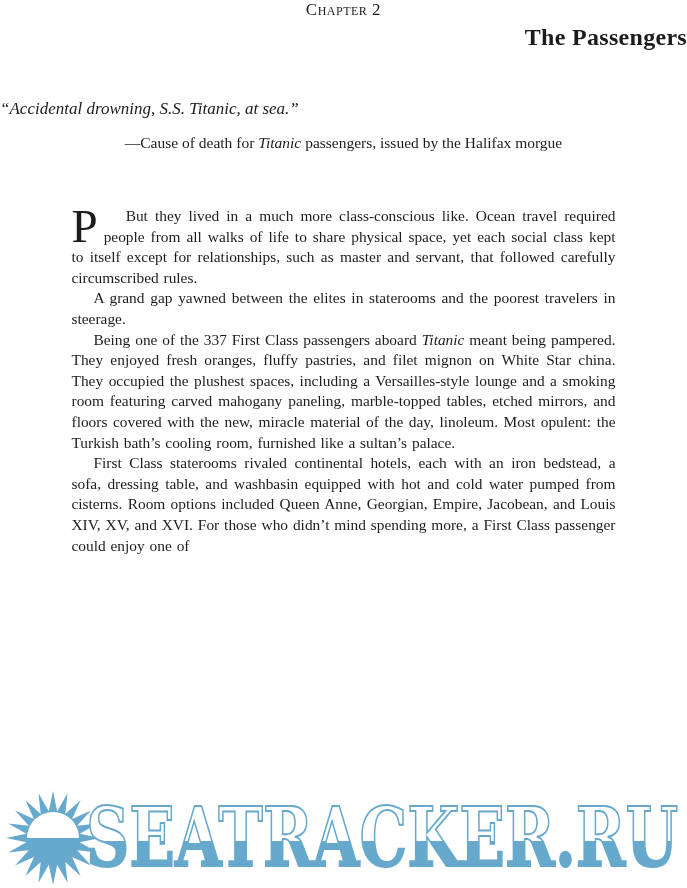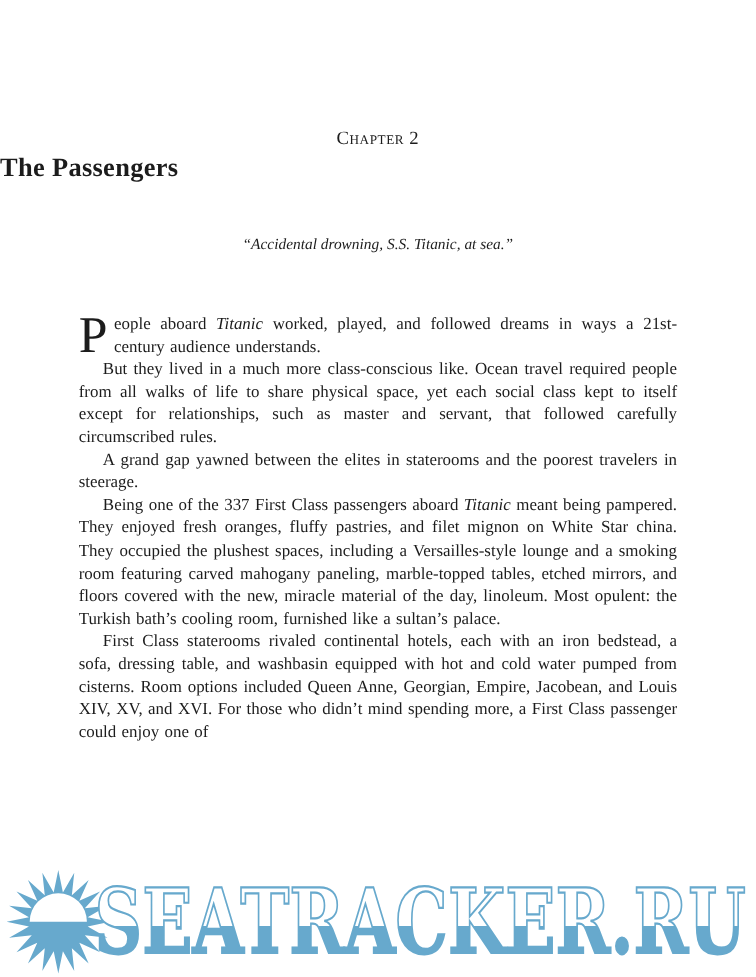--- a/index.html
+++ b/index.html
@@ -4,39 +4,37 @@
 <style>
   html,body { margin:0; padding:0; background:#fff; }
   .page {
     position:relative;
     width:687px; height:888px;
     background:#fff;
     color:#1c1c1c;
     font-family:"Liberation Serif", serif;
     overflow:hidden;
     box-sizing:border-box;
-    padding-top:116px;
   }
   .chapter-label {
     text-align:center;
     font-variant:small-caps;
     font-size:17px;
     letter-spacing:0.5px;
   }
   .chapter-title {
-    text-align:left;
+    text-align:right;
     font-size:24px;
     font-weight:bold;
     margin:4px 0 0 0;
     letter-spacing:0.3px;
   }
   .epigraph {
     margin-top:48px;
-    text-align:center;
-    font-size:14px;
+    font-size:17px;
   }
   .attribution {
     margin-top:15px;
     text-align:center;
     font-size:15.5px;
   }
   .body {
     width:544px;
     margin:54px auto 0 auto;
     text-align:justify;
@@ -71,23 +69,24 @@
 <body>
 
 <div class="page">
 
   <div class="chapter-label">Chapter 2</div>
 
   <h1 class="chapter-title">The Passengers</h1>
 
   <div class="epigraph"><i>“Accidental drowning, S.S. Titanic, at sea.”</i></div>
 
+  <div class="attribution">—Cause of death for <i>Titanic</i> passengers, issued by the Halifax morgue</div>
 
   <div class="body">
-    <p class="first"><span class="dropcap">P</span><span>eople aboard <i>Titanic</i> worked, played, and followed dreams in ways a 21st-century audience understands.</span></p>
+    <p class="first"><span class="dropcap">P</span></p>
     <p>But they lived in a much more class-conscious like. Ocean travel required people from all walks of life to share physical space, yet each social class kept to itself except for relationships, such as master and servant, that followed carefully circumscribed rules.</p>
     <p>A grand gap yawned between the elites in staterooms and the poorest travelers in steerage.</p>
     <p>Being one of the 337 First Class passengers aboard <i>Titanic</i> meant being pampered. They enjoyed fresh oranges, fluffy pastries, and filet mignon on White Star china. They occupied the plushest spaces, including a Versailles-style lounge and a smoking room featuring carved mahogany paneling, marble-topped tables, etched mirrors, and floors covered with the new, miracle material of the day, linoleum. Most opulent: the Turkish bath’s cooling room, furnished like a sultan’s palace.</p>
     <p>First Class staterooms rivaled continental hotels, each with an iron bedstead, a sofa, dressing table, and washbasin equipped with hot and cold water pumped from cisterns. Room options included Queen Anne, Georgian, Empire, Jacobean, and Louis XIV, XV, and XVI. For those who didn’t mind spending more, a First Class passenger could enjoy one of</p>
   </div>
 
   <div class="watermark">
     <svg width="687" height="108" viewBox="0 0 687 108" xmlns="http://www.w3.org/2000/svg">
       <defs>
         <linearGradient id="wmgrad" x1="0" y1="0" x2="0" y2="1">

